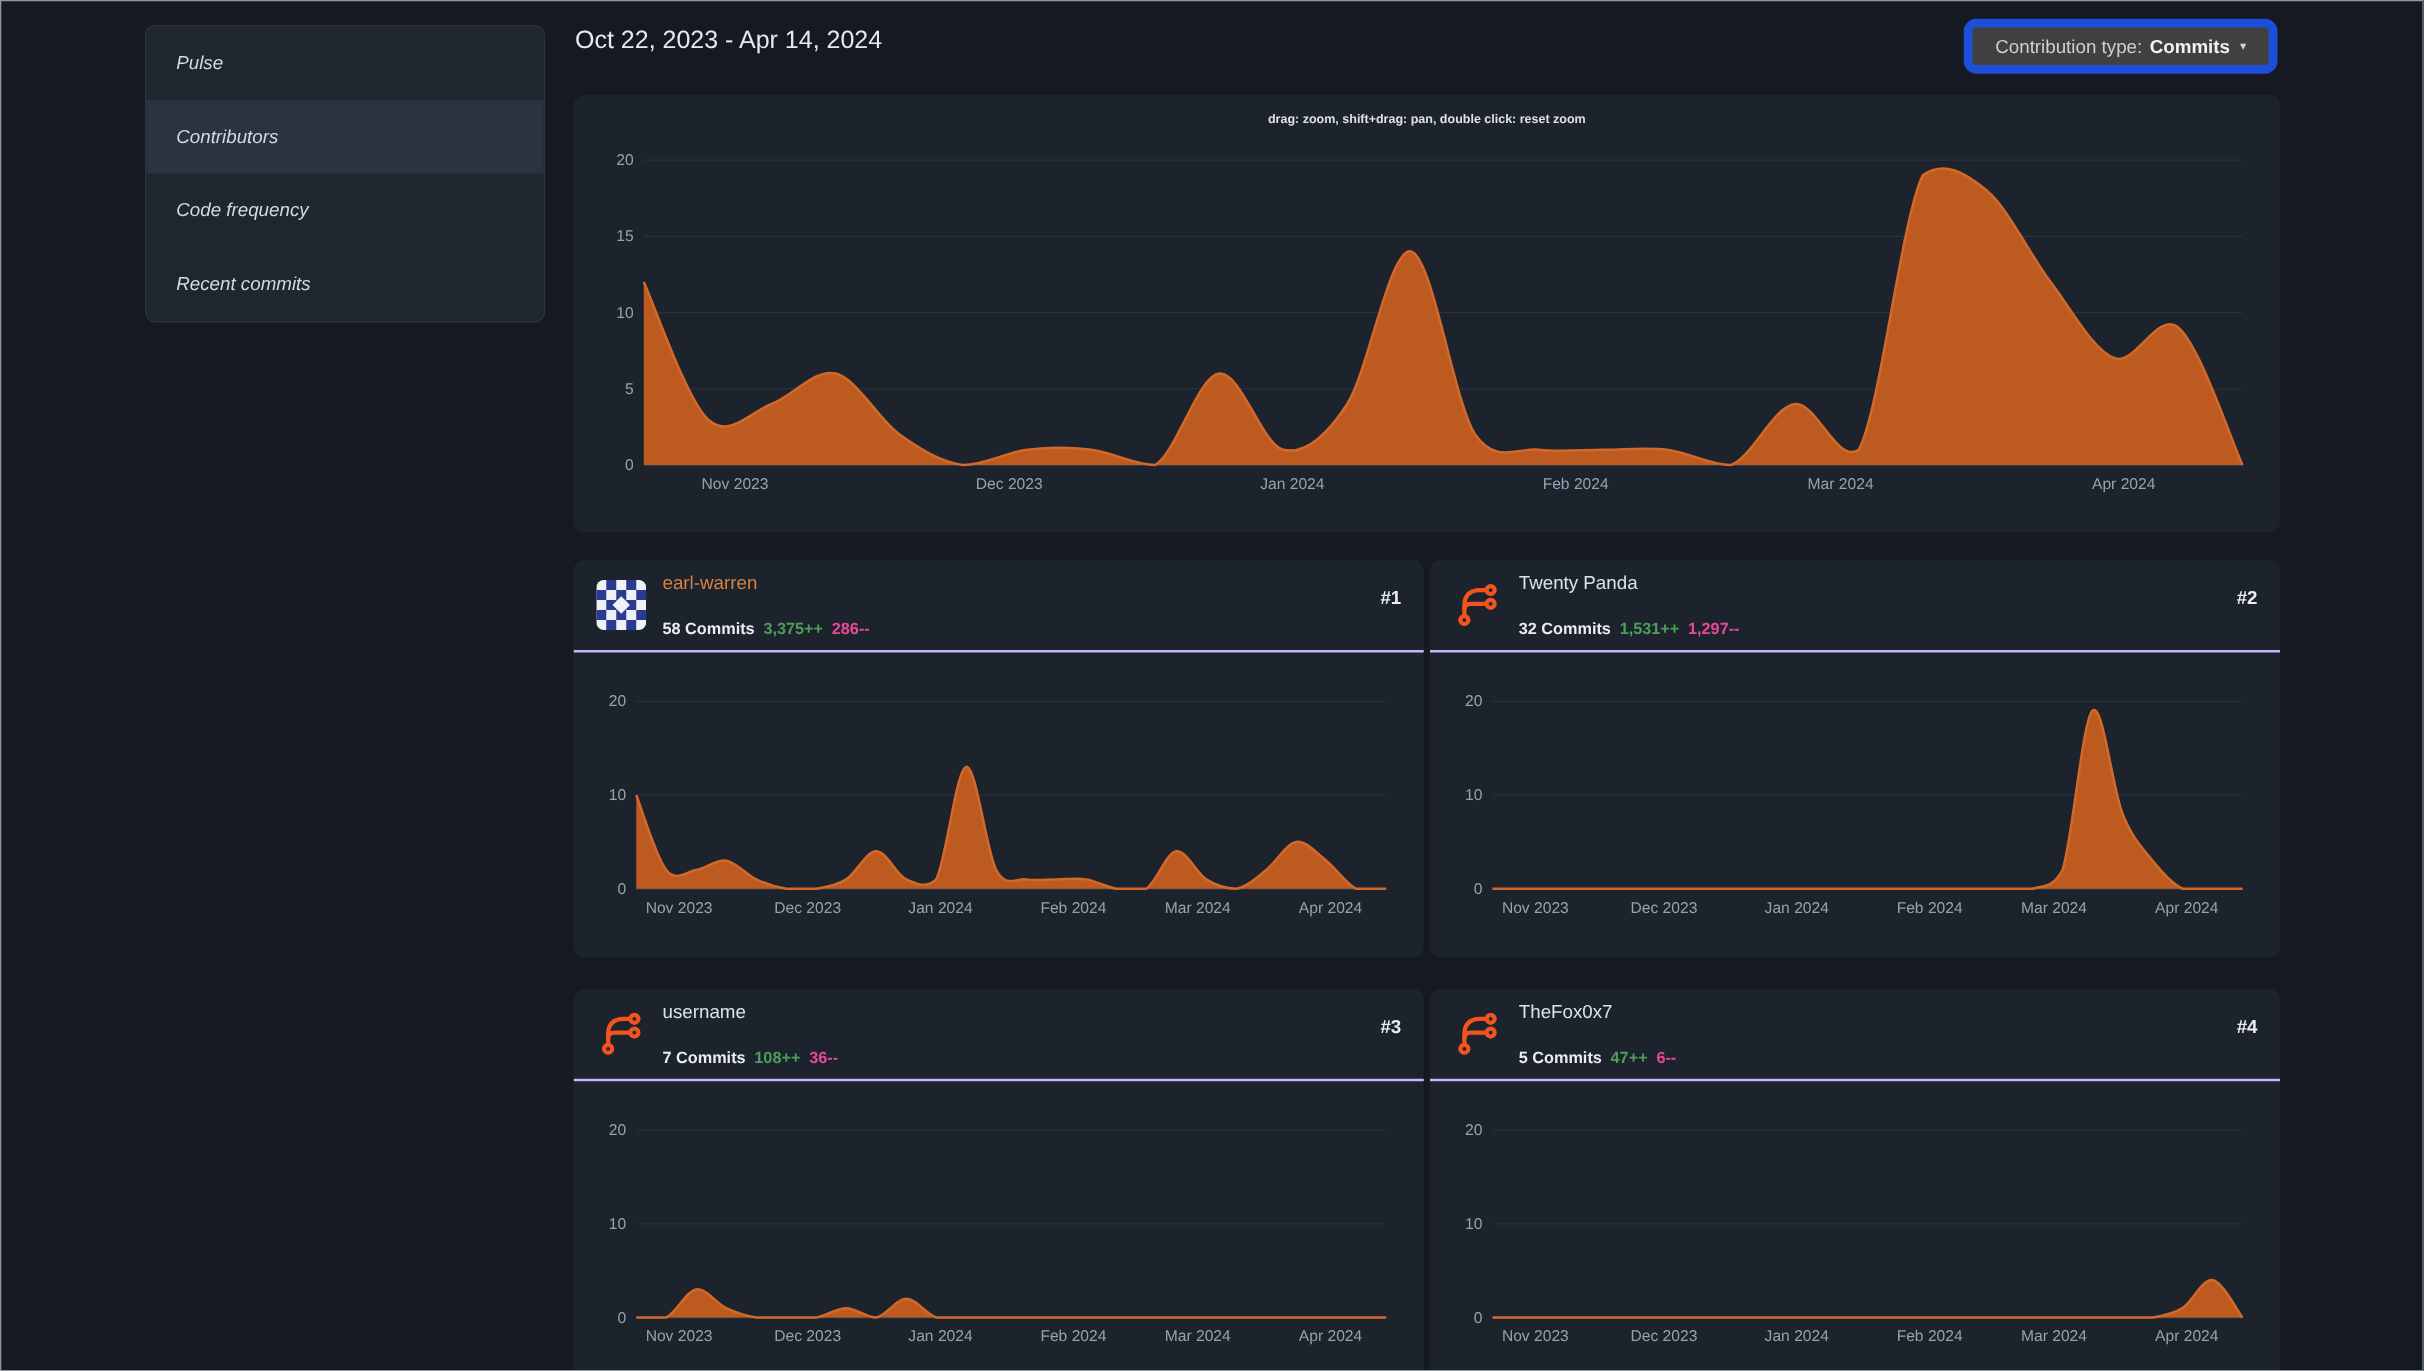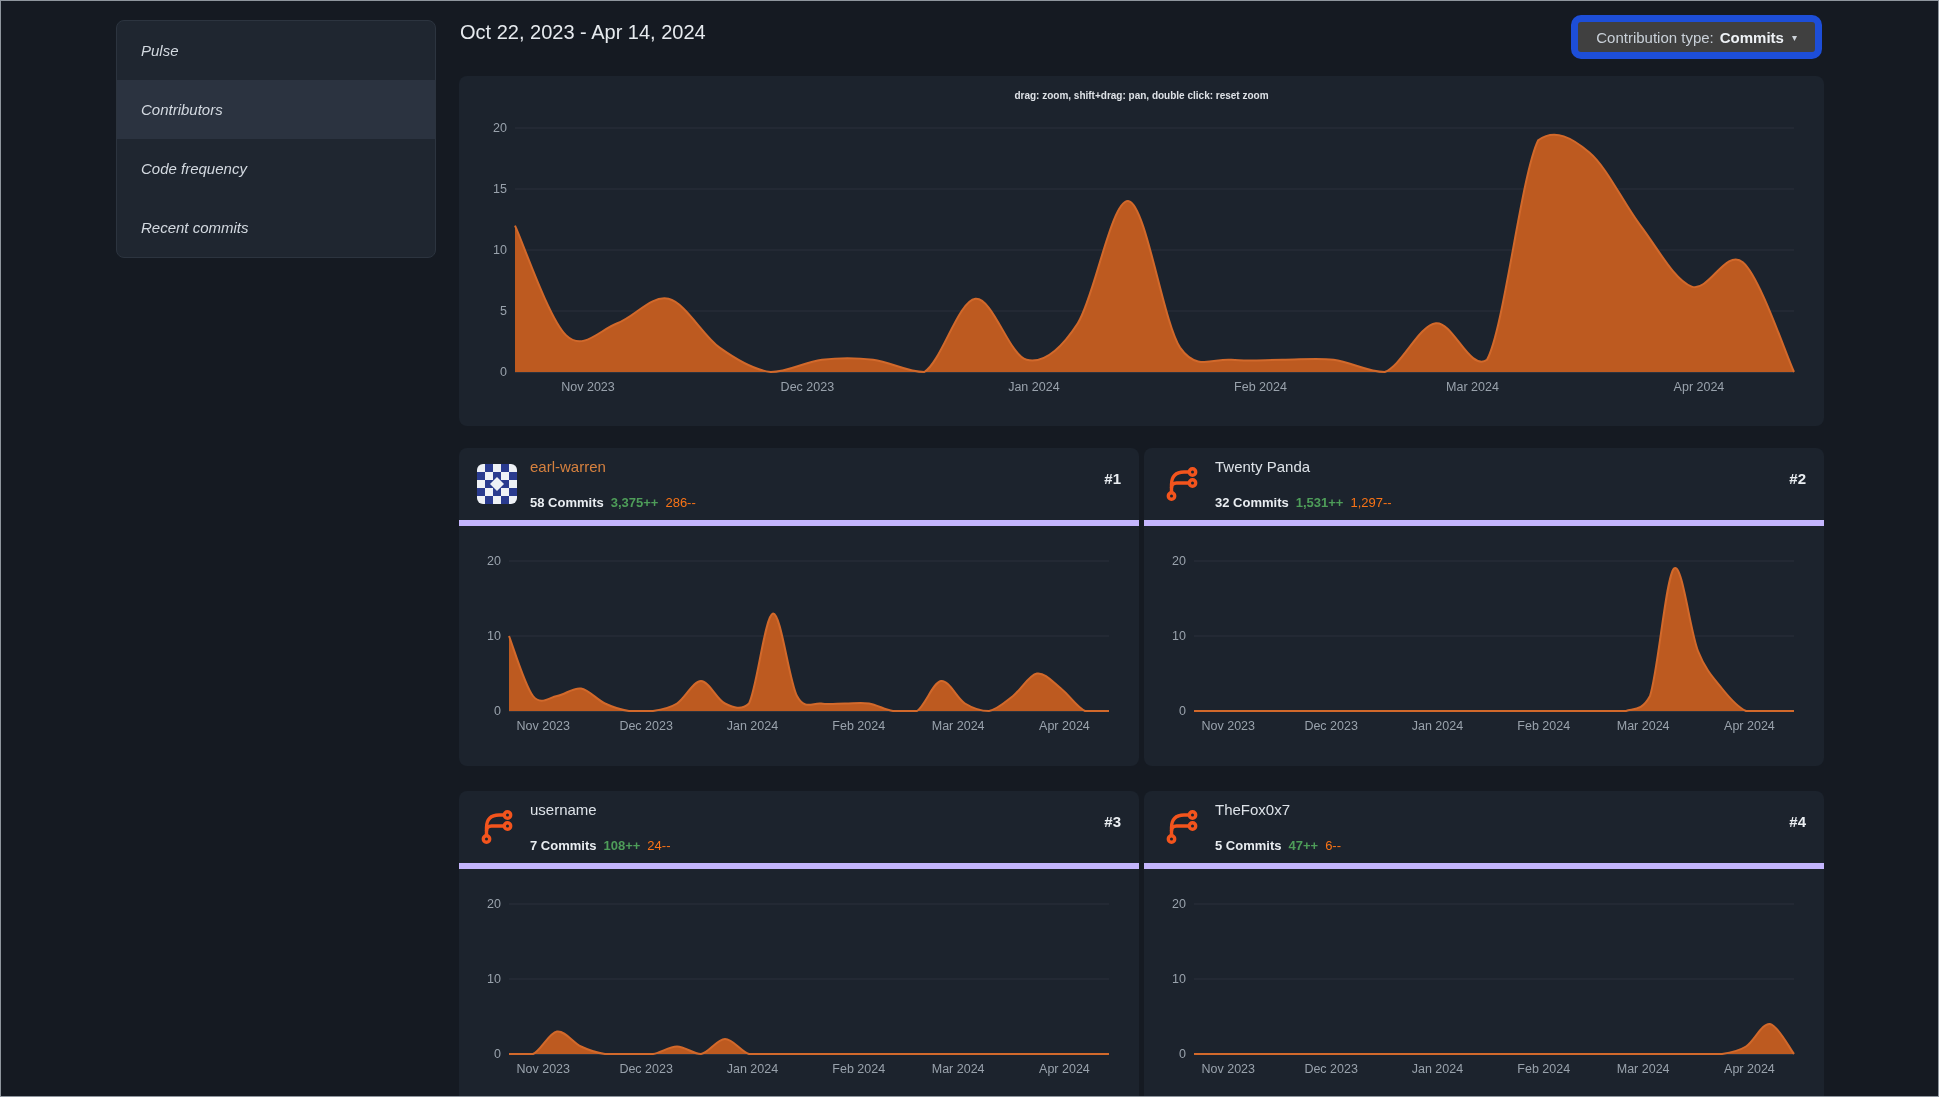--- a/index.html
+++ b/index.html
@@ -29,29 +29,29 @@
   
   .main-panel{position:absolute;left:458px;top:75px;width:1365px;height:350px;
     background:#1c232d;border-radius:8px;}
   .chart-hint{position:absolute;top:14px;left:0;width:100%;text-align:center;
     font-size:10px;font-weight:700;color:#dde1e6;}
   .main-chart{position:absolute;left:16px;right:16px;top:44px;height:278px;}
 
   
   .card{position:absolute;width:680px;height:318px;background:#1c232d;border-radius:8px;}
   .card-head{position:relative;display:flex;gap:13px;padding:16px 18px;
-    border-bottom:6px solid #c4b5fd;height:40px;}
+    border-bottom:2px solid #c4b5fd;height:40px;}
   .avatar{width:40px;height:40px;border-radius:6px;overflow:hidden;flex-shrink:0;}
   .who{display:flex;flex-direction:column;justify-content:center;}
   .name{font-size:15px;color:#dde2e8;line-height:18px;}
   .name.link{color:#d6813f;cursor:pointer;}
   .stats{display:flex;gap:7px;font-size:13px;margin-top:19px;}
   .commits{color:#e9edf1;font-weight:700;}
   .adds{color:#4e9d59;font-weight:700;}
-  .dels{color:#f97316;font-weight:400;}
+  .dels{color:#ec4899;font-weight:700;}
   .rank{position:absolute;right:18px;top:22px;font-weight:700;font-size:15px;color:#e9edf1;}
   .card-chart{position:absolute;top:105px;left:10px;right:16px;height:184px;}
 </style>
 </head>
 <body>
 
 <div class="screen">
 
   <div class="sidebar">
     <div class="side-item">Pulse</div>
@@ -195,21 +195,21 @@
             <path d="M9.5 28.8 L9.5 20.5 Q9.5 8 22 8 L27.3 8"></path>
             <path d="M9.5 24 Q9.5 19 14.5 19 L27.3 19"></path>
           </g>
         </svg>
       </span>
       <div class="who">
         <div class="name">username</div>
         <div class="stats">
           <span class="commits">7 Commits</span>
           <span class="adds">108++</span>
-          <span class="dels">24--</span>
+          <span class="dels">36--</span>
         </div>
       </div>
       <div class="rank">#3</div>
     </div>
     <div class="card-chart"><svg width="654" height="184" viewBox="0 0 654 184">
           <line x1="40" y1="158" x2="640" y2="158" stroke="#3d4550" stroke-width="1"></line>
           <text x="32" y="162" text-anchor="end" fill="#99a2ac" font-size="12.5">0</text>
           <line x1="40" y1="83" x2="640" y2="83" stroke="#2a313c" stroke-width="1"></line>
           <text x="32" y="87" text-anchor="end" fill="#99a2ac" font-size="12.5">10</text>
           <line x1="40" y1="8" x2="640" y2="8" stroke="#2a313c" stroke-width="1"></line>

